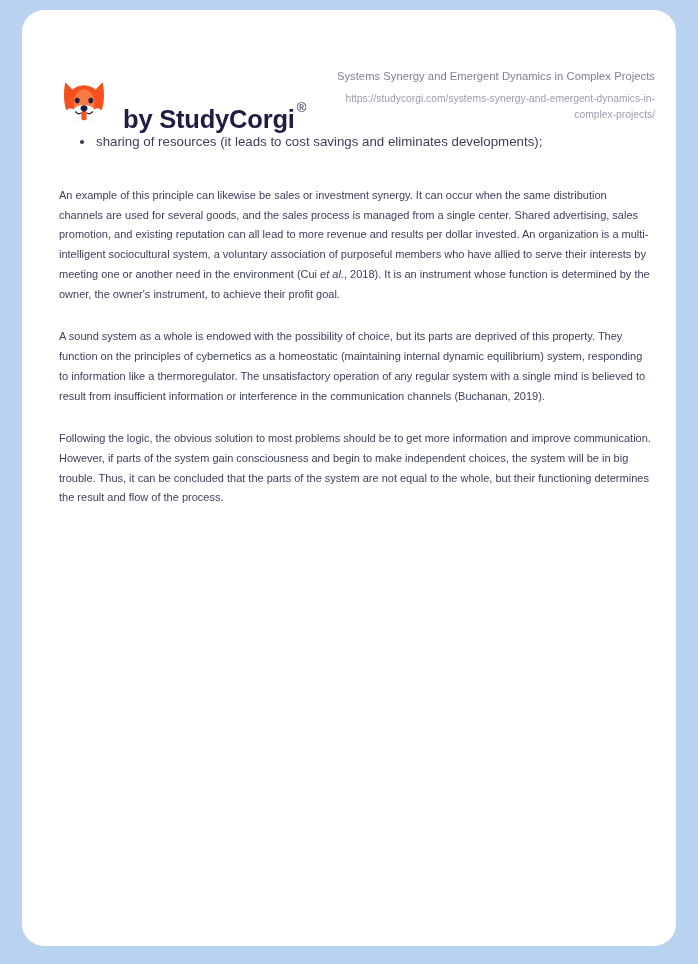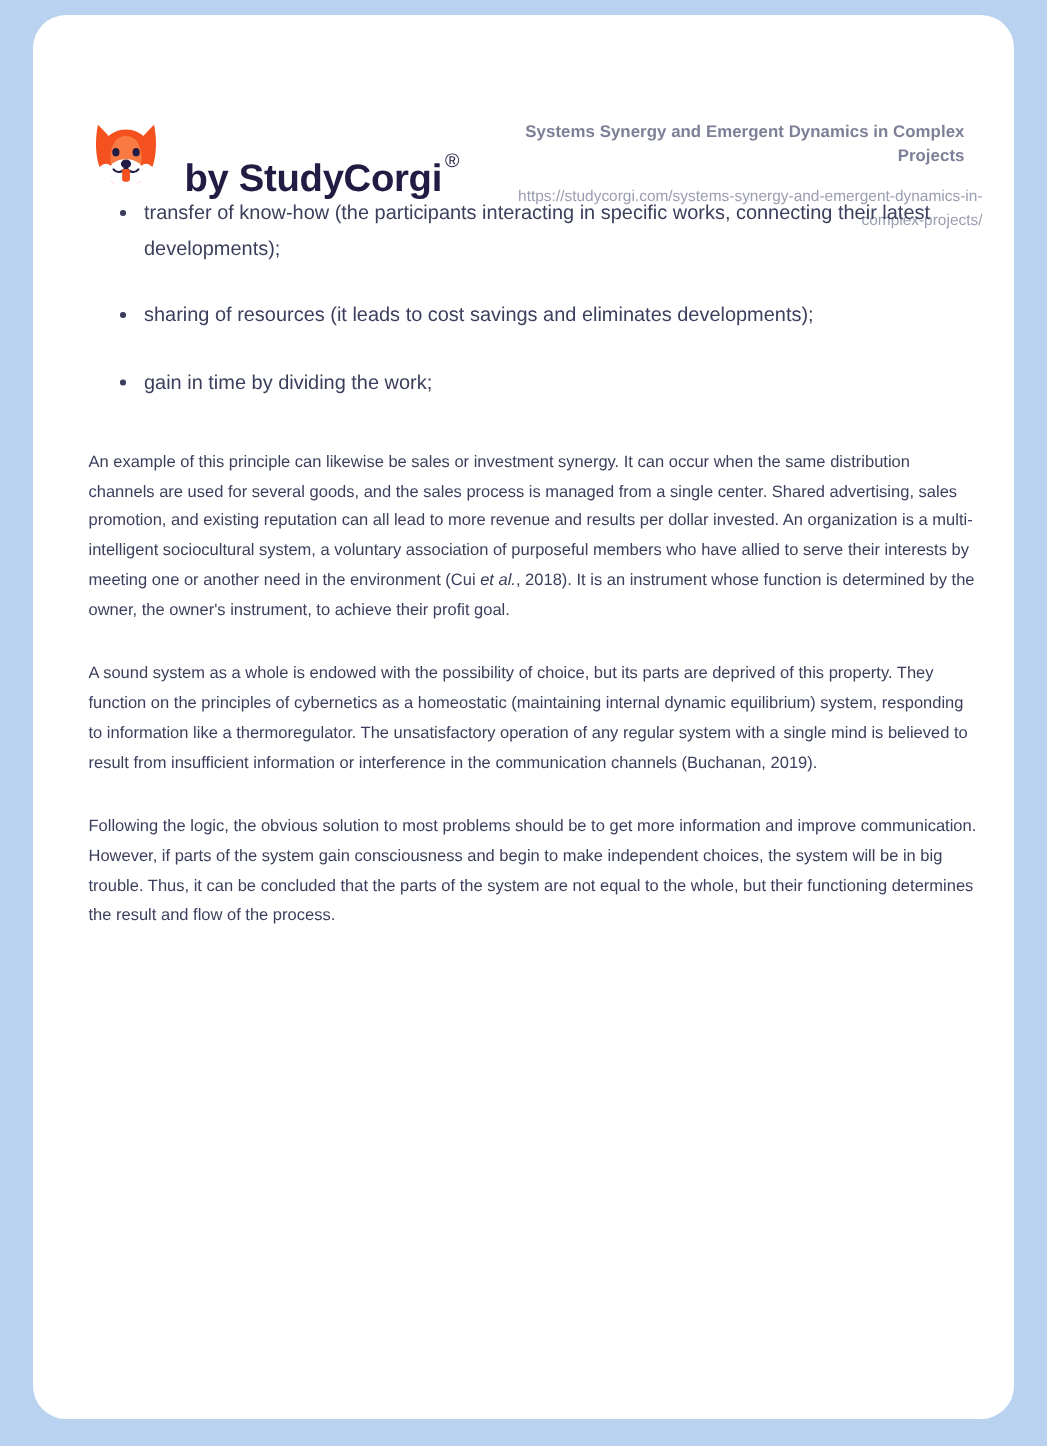--- a/index.html
+++ b/index.html
@@ -71,25 +71,25 @@
   }
   .header-meta {
     position: absolute;
     right: 21px;
     top: 58px;
     width: 330px;
     text-align: right;
   }
   .doc-title {
     font-size: 11.2px;
-    font-weight: bold;
+    font-weight: normal;
     color: #7d8096;
     line-height: 1.45;
     letter-spacing: 0.05px;
-    margin: 12px;
+    margin: 0;
   }
   .doc-url {
     font-size: 10.3px;
     font-weight: normal;
     color: #9b9db0;
     line-height: 1.5;
     margin: 7px 0 0 0;
     word-break: break-word;
   }
 
@@ -180,23 +180,21 @@
 
     <div class="header-meta">
       <div class="doc-title">Systems Synergy and Emergent Dynamics in Complex Projects</div>
       <div class="doc-url">https://studycorgi.com/systems-synergy-and-emergent-dynamics-in-complex-projects/</div>
     </div>
   </div>
 
   <div class="doc-body">
 
     <ul class="bullet-list">
-      <li class="bullet-item">transfer of know-how (the participants interacting in specific works, connecting their latest developments);</li>
       <li class="bullet-item">sharing of resources (it leads to cost savings and eliminates developments);</li>
-      <li class="bullet-item">gain in time by dividing the work;</li>
     </ul>
 
     <div class="para-block first-para">
       <p class="body-para"><span>An example of this principle can likewise be sales or investment synergy. It can occur when the same distribution channels are used for several goods, and the sales process is managed from a single center. Shared advertising, sales promotion, and existing reputation can all lead to more revenue and results per dollar invested. An organization is a multi-intelligent sociocultural system, a voluntary association of purposeful members who have allied to serve their interests by meeting one or another need in the environment (Cui </span><em class="cite-italic">et al.</em><span>, 2018). It is an instrument whose function is determined by the owner, the owner's instrument, to achieve their profit goal.</span></p>
     </div>
 
     <div class="para-block">
       <p class="body-para">A sound system as a whole is endowed with the possibility of choice, but its parts are deprived of this property. They function on the principles of cybernetics as a homeostatic (maintaining internal dynamic equilibrium) system, responding to information like a thermoregulator. The unsatisfactory operation of any regular system with a single mind is believed to result from insufficient information or interference in the communication channels (Buchanan, 2019).</p>
     </div>
 

